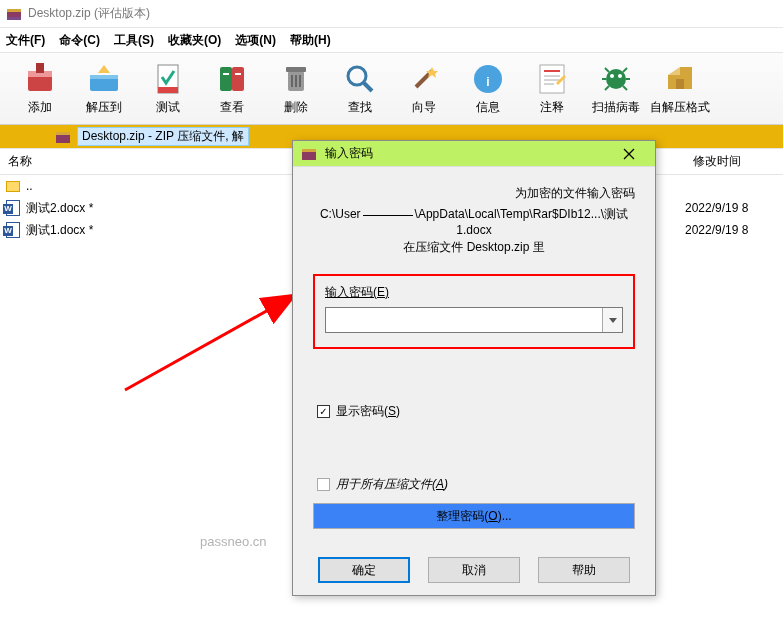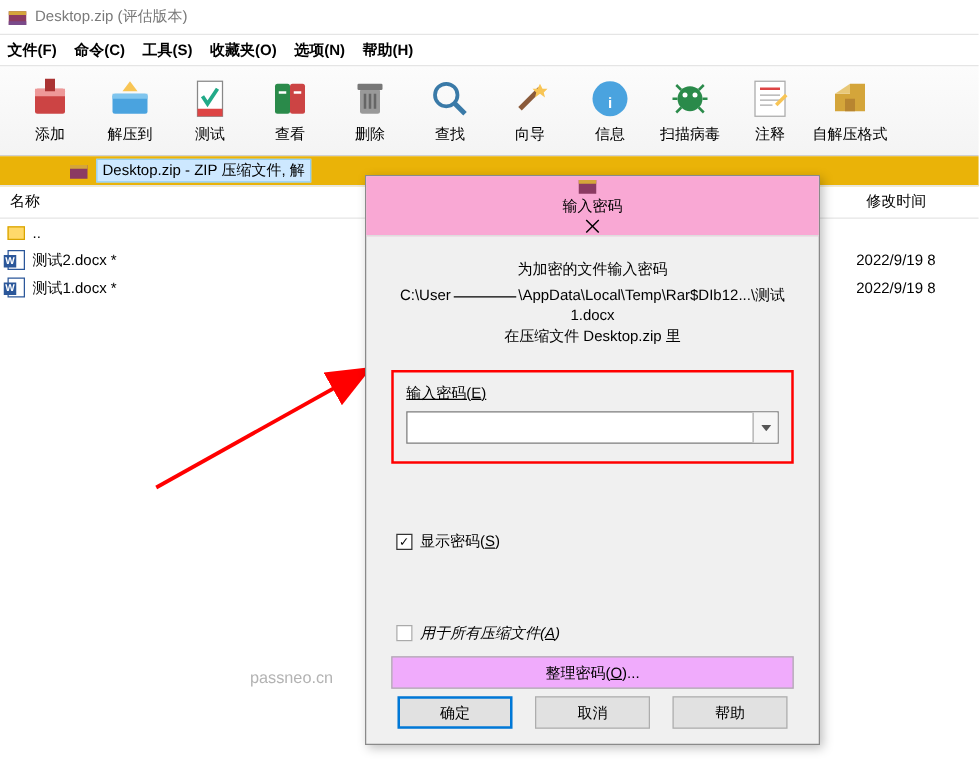--- a/index.html
+++ b/index.html
@@ -41,42 +41,42 @@
 .doc-ico::before { content: "W"; font-size: 8px; font-weight: bold; color: #fff; background: #2b579a; position: absolute; left: -4px; top: 3px; width: 10px; height: 10px; line-height: 10px; text-align: center; }
 
 
 .arrow-svg { position: absolute; left: 120px; top: 280px; pointer-events: none; }
 
 
 .watermark { position: absolute; left: 200px; top: 534px; color: #b3b3b3; font-size: 13px; }
 
 
 .dialog { position: absolute; left: 292px; top: 140px; width: 364px; height: 456px; background: #f0f0f0; border: 1px solid #8a8a8a; box-shadow: 2px 2px 8px rgba(0,0,0,0.25); }
-.dlg-title { height: 48px; background: #f9a8d4; display: flex; align-items: center; padding: 0 8px; border-bottom: 1px solid #ddd; flex-direction: column; }
+.dlg-title { height: 26px; background: #bef264; display: flex; align-items: center; padding: 0 8px; border-bottom: 1px solid #ddd; }
 .dlg-title .app-icon { width: 16px; height: 16px; margin-right: 8px; }
 .dlg-title .txt { flex: 1; color: #000; font-size: 12px; }
 .dlg-title .close { width: 36px; height: 24px; display: flex; align-items: center; justify-content: center; }
 
 .dlg-body { padding: 18px 20px 10px; }
-.dlg-msg { text-align: center; margin-bottom: 4px; }
+.dlg-msg { text-align: right; margin-bottom: 4px; }
 .dlg-path { text-align: center; font-size: 11px; margin-bottom: 2px; }
 .dlg-inarc { text-align: center; margin-bottom: 18px; }
 
 .redbox { border: 2px solid #ff0000; padding: 8px 10px 14px; margin-bottom: 54px; }
 .redbox .lbl { margin-bottom: 6px; text-decoration: underline; }
 .pw-wrap { position: relative; }
 .pw-input { width: 100%; height: 26px; border: 1px solid #7a7a7a; padding: 0 26px 0 4px; font-size: 12px; background: #fff; }
 .pw-dd { position: absolute; right: 1px; top: 1px; width: 20px; height: 24px; border-left: 1px solid #aaa; background: #f6f6f6; display: flex; align-items: center; justify-content: center; }
 
 .chk-row { display: flex; align-items: center; gap: 6px; margin-bottom: 56px; margin-left: 4px; }
 .chk-row2 { display: flex; align-items: center; gap: 6px; margin-bottom: 6px; margin-left: 4px; color: #000000; font-style: italic; }
 .chk { width: 13px; height: 13px; border: 1px solid #333; background: #fff; display: inline-flex; align-items: center; justify-content: center; font-size: 10px; color: #000; }
 .chk.disabled { border-color: #aaa; }
 
-.org-btn { width: 100%; height: 26px; background: #f0abfc; border: 1px solid #adadad; margin-top: 4px; }
+.org-btn { width: 100%; height: 26px; background: #3b82f6; border: 1px solid #adadad; margin-top: 4px; }
 
 .dlg-btns { position: absolute; bottom: 12px; left: 0; right: 0; display: flex; justify-content: center; gap: 18px; padding: 0 20px; }
 .dlg-btns button { width: 92px; height: 26px; background: #e1e1e1; border: 1px solid #adadad; }
 .dlg-btns button.primary { border: 2px solid #0078d7; background: #e1e1e1; }
 
 u { text-decoration: underline; }
 </style>
 </head>
 <body>
 
@@ -177,49 +177,49 @@
         <svg width="36" height="36">
           <circle cx="18" cy="18" r="14" fill="#4aa3df"></circle>
           <text x="18" y="25" text-anchor="middle" fill="#fff" font-size="20" font-weight="bold" font-family="Georgia">i</text>
         </svg>
       </span>
     <span class="lbl">信息</span>
   </div>
   <div class="tool">
     <span class="ico">
         <svg width="36" height="36">
+          <rect x="6" y="4" width="24" height="28" fill="#fff" stroke="#aaa"></rect>
+          <line x1="10" y1="10" x2="26" y2="10" stroke="#d44" stroke-width="2"></line>
+          <line x1="10" y1="15" x2="26" y2="15" stroke="#aaa"></line>
+          <line x1="10" y1="19" x2="26" y2="19" stroke="#aaa"></line>
+          <line x1="10" y1="23" x2="20" y2="23" stroke="#aaa"></line>
+          <path d="M22 22 L30 14 L32 16 L24 24 Z" fill="#f8c555"></path>
+        </svg>
+      </span>
+    <span class="lbl">注释</span>
+  </div>
+  <div class="tool">
+    <span class="ico">
+        <svg width="36" height="36">
           <circle cx="18" cy="18" r="10" fill="#2a8a4a"></circle>
           <line x1="8" y1="18" x2="4" y2="18" stroke="#2a8a4a" stroke-width="2"></line>
           <line x1="28" y1="18" x2="32" y2="18" stroke="#2a8a4a" stroke-width="2"></line>
           <line x1="11" y1="11" x2="7" y2="7" stroke="#2a8a4a" stroke-width="2"></line>
           <line x1="25" y1="11" x2="29" y2="7" stroke="#2a8a4a" stroke-width="2"></line>
           <line x1="11" y1="25" x2="7" y2="29" stroke="#2a8a4a" stroke-width="2"></line>
           <line x1="25" y1="25" x2="29" y2="29" stroke="#2a8a4a" stroke-width="2"></line>
           <circle cx="14" cy="15" r="2" fill="#fff"></circle>
           <circle cx="22" cy="15" r="2" fill="#fff"></circle>
         </svg>
       </span>
     <span class="lbl">扫描病毒</span>
   </div>
   <div class="tool">
     <span class="ico">
         <svg width="36" height="36">
-          <rect x="6" y="4" width="24" height="28" fill="#fff" stroke="#aaa"></rect>
-          <line x1="10" y1="10" x2="26" y2="10" stroke="#d44" stroke-width="2"></line>
-          <line x1="10" y1="15" x2="26" y2="15" stroke="#aaa"></line>
-          <line x1="10" y1="19" x2="26" y2="19" stroke="#aaa"></line>
-          <line x1="10" y1="23" x2="20" y2="23" stroke="#aaa"></line>
-          <path d="M22 22 L30 14 L32 16 L24 24 Z" fill="#f8c555"></path>
-        </svg>
-      </span>
-    <span class="lbl">注释</span>
-  </div>
-  <div class="tool">
-    <span class="ico">
-        <svg width="36" height="36">
           <path d="M6 14 L18 14 L18 6 L30 6 L30 28 L6 28 Z" fill="#d4a53a"></path>
           <path d="M6 14 L18 14 L18 6 Z" fill="#e8c878"></path>
           <rect x="14" y="18" width="8" height="10" fill="#b88530"></rect>
         </svg>
       </span>
     <span class="lbl">自解压格式</span>
   </div>
 </div>
 
 <div class="pathbar">

